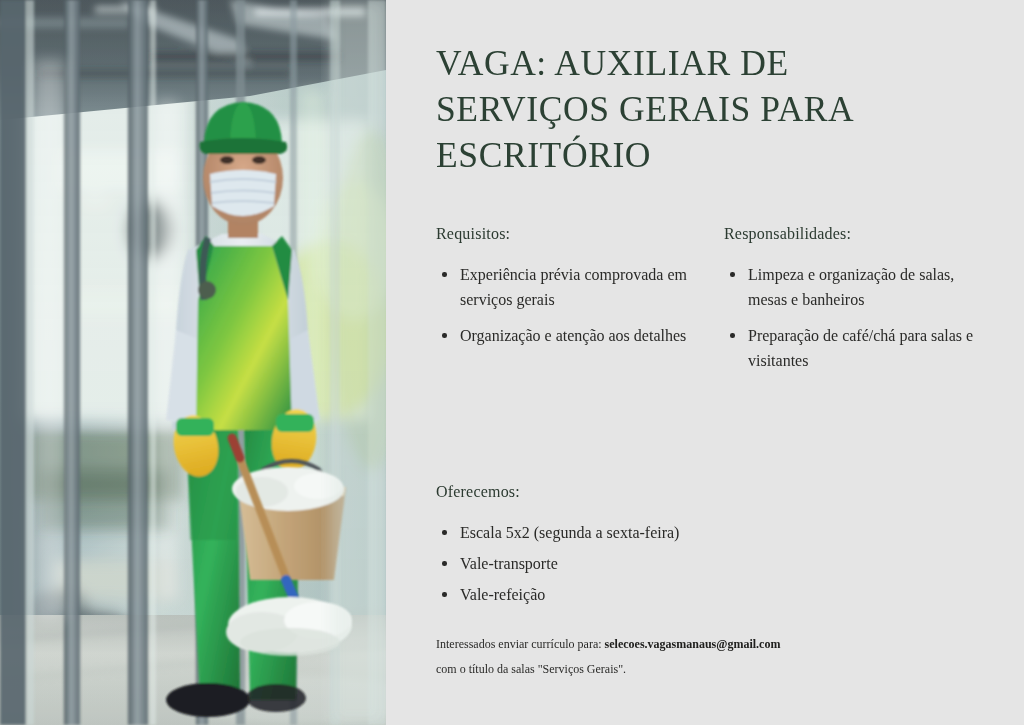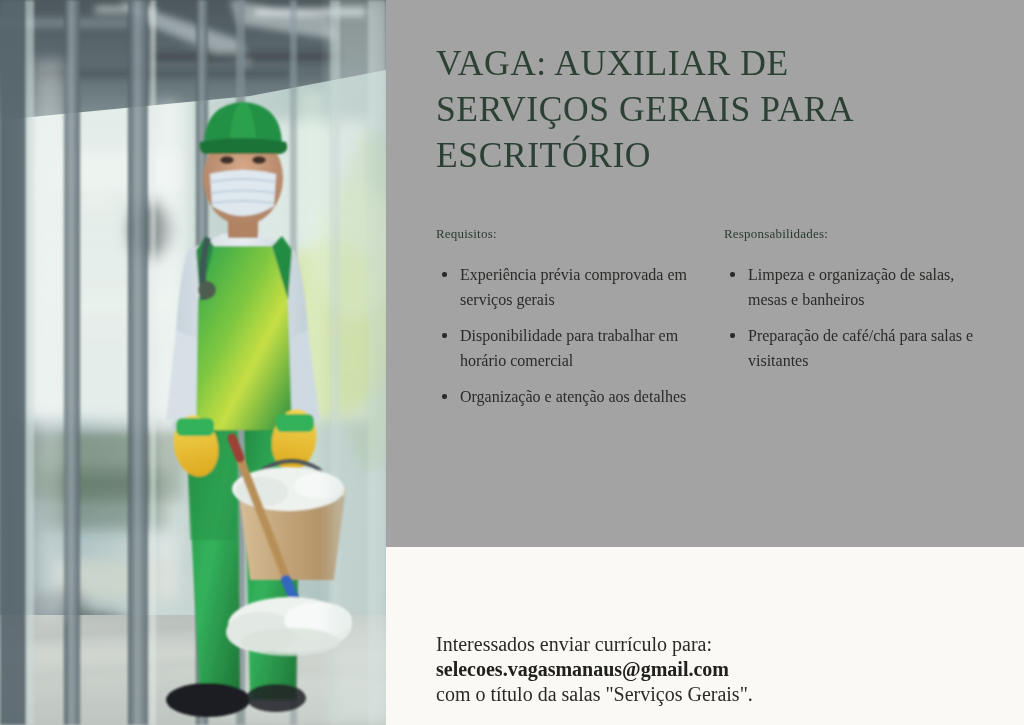--- a/index.html
+++ b/index.html
@@ -28,22 +28,22 @@
     background: #8fa3a8;
   }
   .photo svg { display: block; width: 386px; height: 725px; }
 
   
   .content {
     position: absolute;
     left: 386px;
     top: 0;
     width: 638px;
-    height: 547px;
-    background: #a3a3a3;
+    height: 725px;
+    background: #e5e5e5;
   }
 
   .title {
     position: absolute;
     left: 50px;
     top: 40px;
     width: 500px;
     margin: 0;
     color: #2c4134;
     font-size: 35.5px;
@@ -75,21 +75,21 @@
   .footer-note {
     position: absolute;
     left: 50px;
     top: 632px;
     width: 560px;
   }
 
   h2.section-heading {
     margin: 0 0 16px 0;
     color: #2b3a30;
-    font-size: 13px;
+    font-size: 16px;
     line-height: 24px;
     font-weight: 400;
     letter-spacing: 0.2px;
     font-family: "Liberation Serif", "DejaVu Serif", serif;
   }
 
   ul.bullets {
     margin: 0;
     padding: 0;
     list-style: none;
@@ -111,21 +111,21 @@
     width: 4.5px;
     height: 4.5px;
     border-radius: 50%;
     background: #2a2a28;
   }
   ul.bullets.tight li { margin-bottom: 6px; }
 
   .footer-note p {
     margin: 0;
     color: #2a2a28;
-    font-size: 20px;
+    font-size: 12px;
     line-height: 25px;
     font-family: "Liberation Serif", "DejaVu Serif", serif;
   }
   .footer-note .email {
     font-weight: bold;
     color: #20201e;
   }
 </style>
 </head>
 <body>
@@ -340,33 +340,40 @@
   </div>
 
   <div class="content">
 
     <h1 class="title">VAGA: AUXILIAR DE SERVIÇOS GERAIS PARA ESCRITÓRIO</h1>
 
     <div class="col-left">
       <h2 class="section-heading">Requisitos:</h2>
       <ul class="bullets">
         <li><span class="dot"></span><span>Experiência prévia comprovada em serviços gerais</span></li>
-        <li><span class="dot"></span><span>Disponibilidade para trabalhar em horário comercial</span></li>
         <li><span class="dot"></span><span>Organização e atenção aos detalhes</span></li>
       </ul>
     </div>
 
     <div class="col-right">
       <h2 class="section-heading">Responsabilidades:</h2>
       <ul class="bullets">
         <li><span class="dot"></span><span>Limpeza e organização de salas, mesas e banheiros</span></li>
         <li><span class="dot"></span><span>Preparação de café/chá para salas e visitantes</span></li>
       </ul>
     </div>
 
+    <div class="block-offer">
+      <h2 class="section-heading">Oferecemos:</h2>
+      <ul class="bullets tight">
+        <li><span class="dot"></span><span>Escala 5x2 (segunda a sexta-feira)</span></li>
+        <li><span class="dot"></span><span>Vale-transporte</span></li>
+        <li><span class="dot"></span><span>Vale-refeição</span></li>
+      </ul>
+    </div>
 
     <div class="footer-note">
       <p><span>Interessados enviar currículo para: </span><span class="email">selecoes.vagasmanaus@gmail.com</span></p>
       <p>com o título da salas "Serviços Gerais".</p>
     </div>
 
   </div>
 </div>
 
 </body></html>

